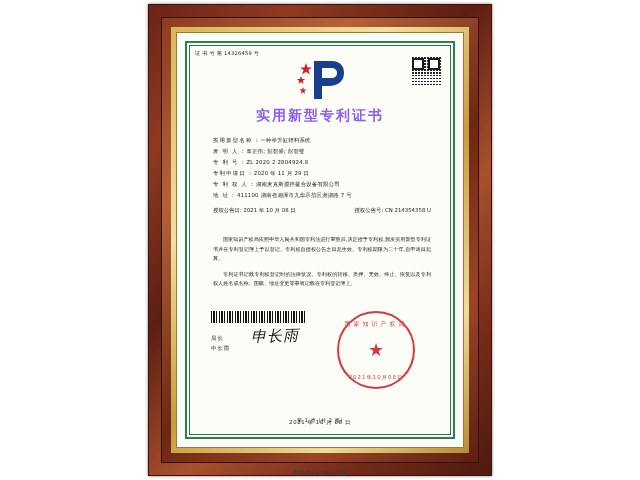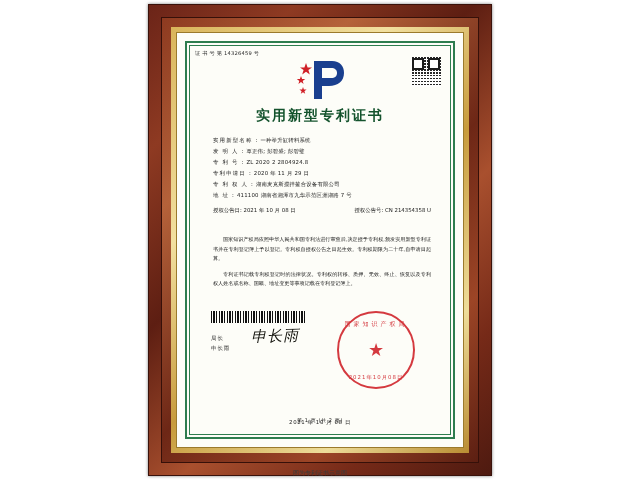--- a/index.html
+++ b/index.html
@@ -144,21 +144,21 @@
 
   .main-title {
     position: absolute;
     left: 0; right: 0;
     top: 58px;
     text-align: center;
     font-family: "DejaVu Sans", sans-serif;
     font-size: 14px;
     font-weight: bold;
     letter-spacing: 2px;
-    color: #14532d;
+    color: #8b5cf6;
   }
 
   .fields {
     position: absolute;
     left: 18px;
     right: 14px;
     top: 86px;
   }
   .field-row {
     display: flex;

